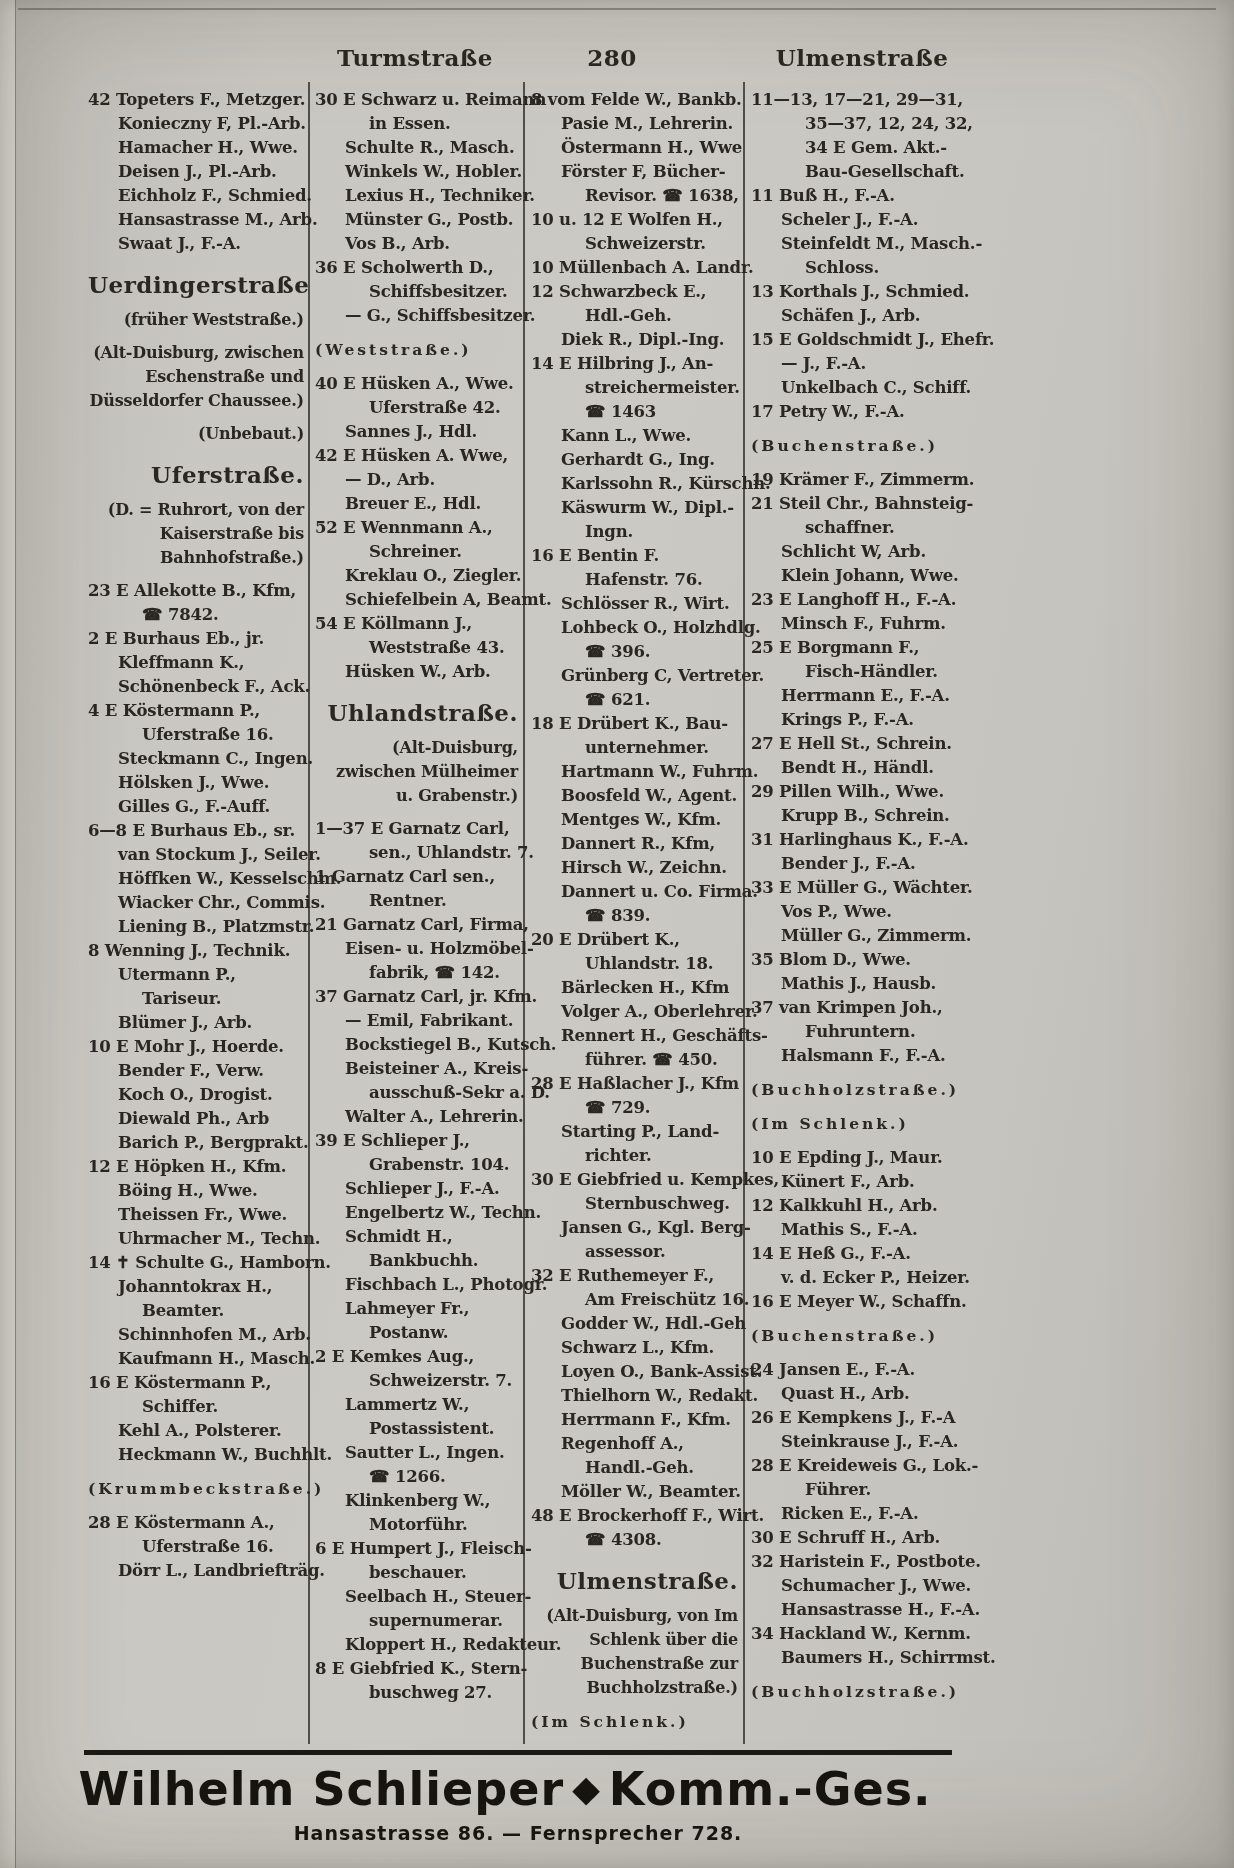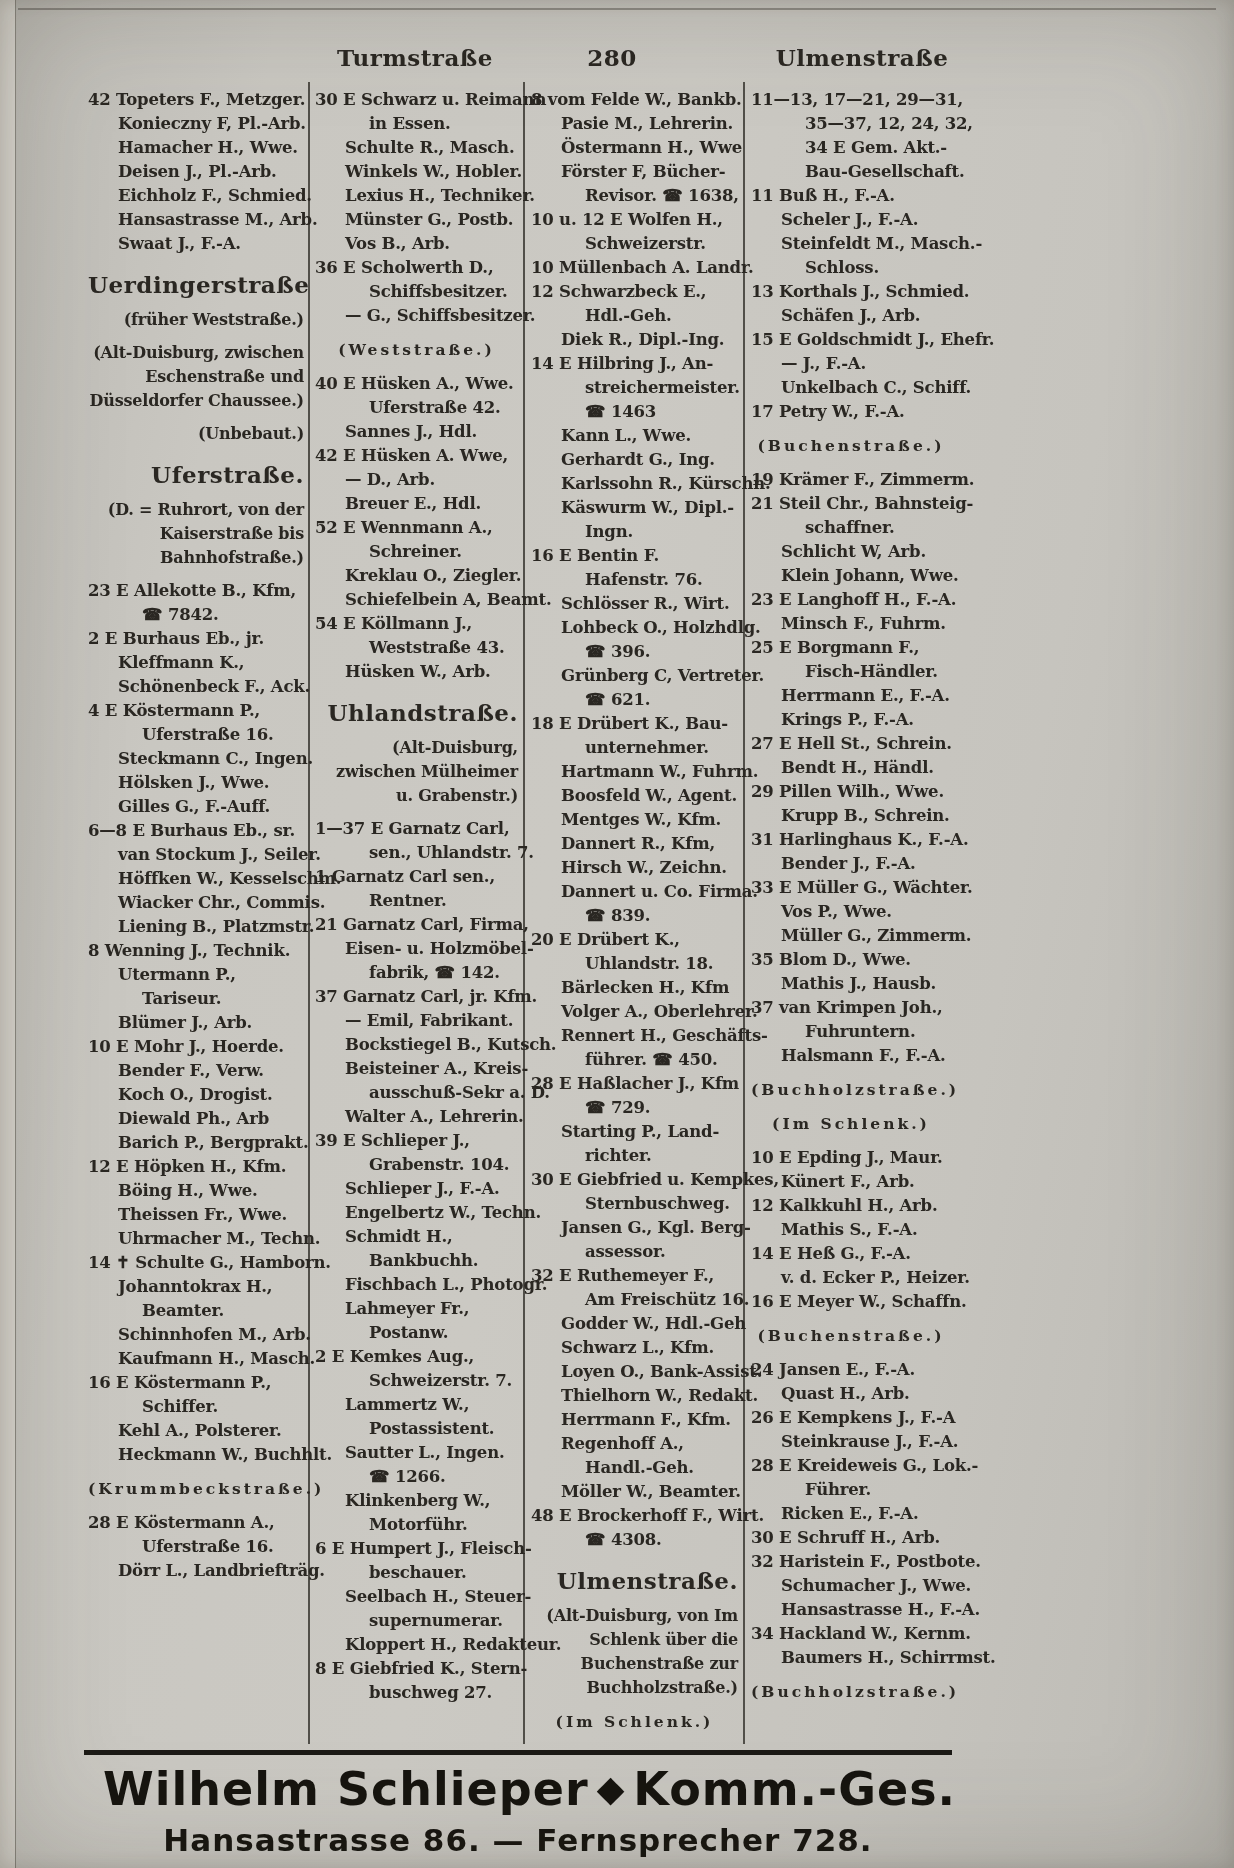--- a/index.html
+++ b/index.html
@@ -28,29 +28,29 @@
   .col2{left:315px;width:203px;}
   .col3{left:531px;width:207px;}
   .col4{left:751px;width:200px;}
   .ln{white-space:nowrap;}
   .e{padding-left:30px;text-indent:-30px;}
   .c{padding-left:30px;}
   .c2{padding-left:54px;}
   .h{white-space:normal;text-align:right;font-size:23px;font-weight:bold;
      letter-spacing:.5px;margin:16px 0 10px 0;line-height:26px;}
   .n{white-space:normal;text-align:right;font-size:16px;margin:9px 0;line-height:24px;}
-  .s{white-space:normal;text-align:center;font-size:15.5px;margin:10px 0;letter-spacing:3px;}
+  .s{white-space:normal;font-size:15.5px;margin:10px 0;letter-spacing:3px;}
   .ad-rule{position:absolute;left:84px;top:1750px;width:868px;height:5px;background:#1c1a16;}
-  .ad-name{position:absolute;left:88px;top:1762px;width:868px;text-align:right;
+  .ad-name{position:absolute;left:71px;top:1762px;width:868px;text-align:center;
     font-family:"DejaVu Sans","Liberation Sans",sans-serif;font-weight:bold;
     font-size:46px;letter-spacing:1px;color:#16140f;white-space:nowrap;}
   .ad-name .diamond{font-size:36px;vertical-align:4px;padding:0 8px;}
   .ad-addr{position:absolute;left:84px;top:1822px;width:868px;text-align:center;
     font-family:"DejaVu Sans","Liberation Sans",sans-serif;font-weight:bold;
-    font-size:31px;letter-spacing:1px;color:#16140f;white-space:nowrap;}
+    font-size:19px;letter-spacing:1px;color:#16140f;white-space:nowrap;}
 </style>
 </head>
 <body>
 
 <div class="page">
   <div class="edge-left"></div>
   <div class="top-line"></div>
 
   <div class="head">
     <span class="hl">Turmstraße</span>

